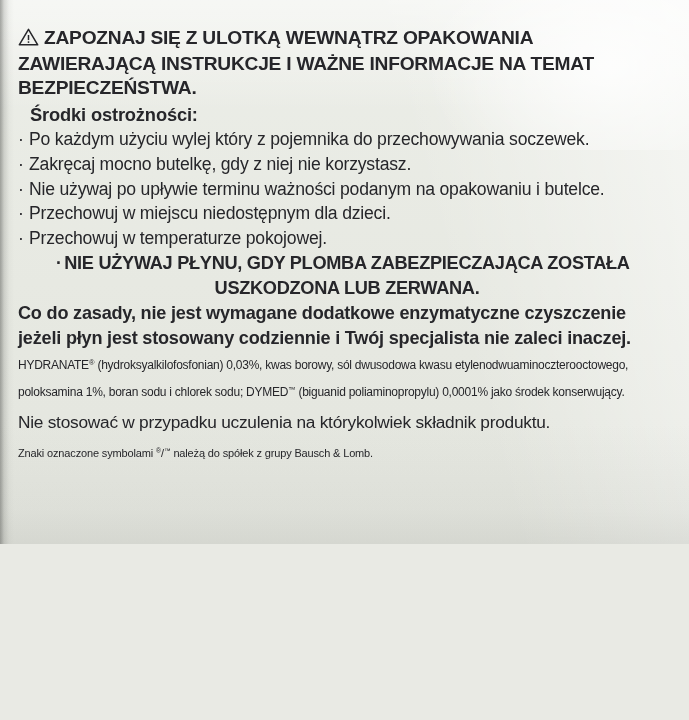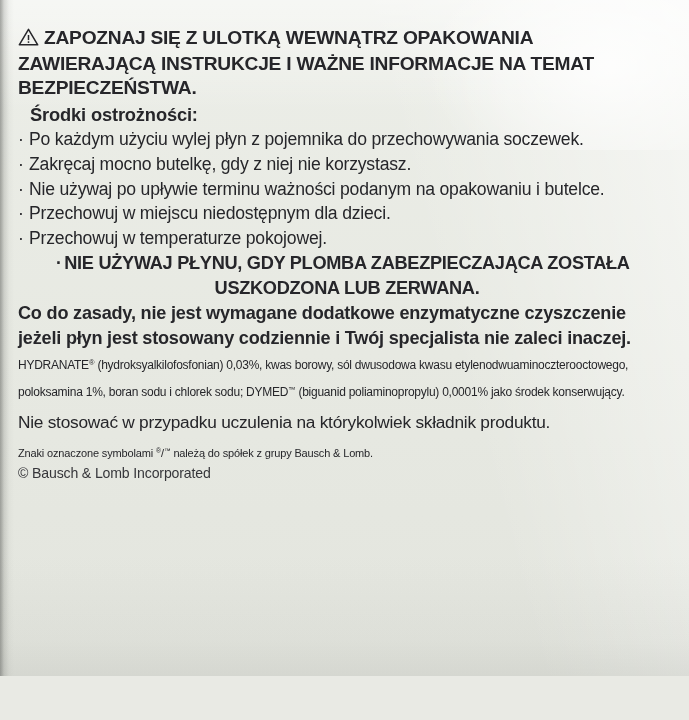--- a/index.html
+++ b/index.html
@@ -14,21 +14,21 @@
     background: #e9eae4;
     font-family: "Liberation Sans", sans-serif;
     color: #26262a;
     -webkit-font-smoothing: antialiased;
   }
 
   
   #label-panel {
     position: relative;
     width: 689px;
-    height: 676px;
+    height: 544px;
     box-sizing: border-box;
     background:
       linear-gradient(90deg,
         rgba(120,122,118,0.28) 0px,
         rgba(150,152,146,0.14) 4px,
         rgba(255,255,255,0.00) 14px),
       linear-gradient(180deg,
         rgba(255,255,255,0.55) 0px,
         rgba(255,255,255,0.00) 110px),
       linear-gradient(255deg,
@@ -195,34 +195,33 @@
 
     <p class="blk warn-heading"><span class="warn-tri"><svg width="21" height="18" viewBox="0 0 21 18" aria-hidden="true">
             <path d="M10.5 1.3 L19.7 16.8 L1.3 16.8 Z" fill="none" stroke="#26262a" stroke-width="1.5" stroke-linejoin="round"></path>
             <rect x="9.75" y="7.0" width="1.5" height="5.1" fill="#26262a"></rect>
             <rect x="9.75" y="13.3" width="1.5" height="1.6" fill="#26262a"></rect>
           </svg></span><span>ZAPOZNAJ SIĘ Z ULOTKĄ WEWNĄTRZ OPAKOWANIA ZAWIERAJĄCĄ INSTRUKCJE I WAŻNE INFORMACJE NA TEMAT BEZPIECZEŃSTWA.</span></p>
 
     <p class="blk sec-heading">Środki ostrożności:</p>
 
     <ul class="precautions">
-      <li><span class="b">·</span><span>Po każdym użyciu wylej płyn z pojemnika do przechowywania soczewek.</span></li>
+      <li><span class="b">·</span><span>Po każdym użyciu wylej który z pojemnika do przechowywania soczewek.</span></li>
       <li><span class="b">·</span><span>Zakręcaj mocno butelkę, gdy z niej nie korzystasz.</span></li>
       <li><span class="b">·</span><span>Nie używaj po upływie terminu ważności podanym na opakowaniu i butelce.</span></li>
       <li><span class="b">·</span><span>Przechowuj w miejscu niedostępnym dla dzieci.</span></li>
       <li><span class="b">·</span><span>Przechowuj w temperaturze pokojowej.</span></li>
       <li class="emphatic"><span class="b">·</span><span>NIE UŻYWAJ PŁYNU, GDY PLOMBA ZABEZPIECZAJĄCA ZOSTAŁA USZKODZONA LUB ZERWANA.</span></li>
     </ul>
 
 
     <p class="blk bold-para tight">Co do zasady, nie jest wymagane dodatkowe enzymatyczne czyszczenie jeżeli płyn jest stosowany codziennie i Twój specjalista nie zaleci inaczej.</p>
 
 
     <p class="blk ingredients"><span>HYDRANATE</span><sup class="reg">®</sup><span> (hydroksyalkilofosfonian) 0,03%, kwas borowy, sól dwusodowa kwasu etylenodwuaminoczterooctowego, poloksamina 1%, boran sodu i chlorek sodu; </span><span>DYMED</span><sup class="tm">™</sup><span> (biguanid poliaminopropylu) 0,0001% jako środek konserwujący.</span></p>
 
     <p class="blk allergy-note">Nie stosować w przypadku uczulenia na którykolwiek składnik produktu.</p>
 
     <p class="blk tm-note"><span>Znaki oznaczone symbolami </span><sup class="reg">®</sup><span>/</span><sup class="tm">™</sup><span> należą do spółek z grupy Bausch &amp; Lomb.</span></p>
 
-    <p class="blk copyright">© Bausch &amp; Lomb Incorporated</p>
 
   </div>
 </div>
 
 </body></html>

